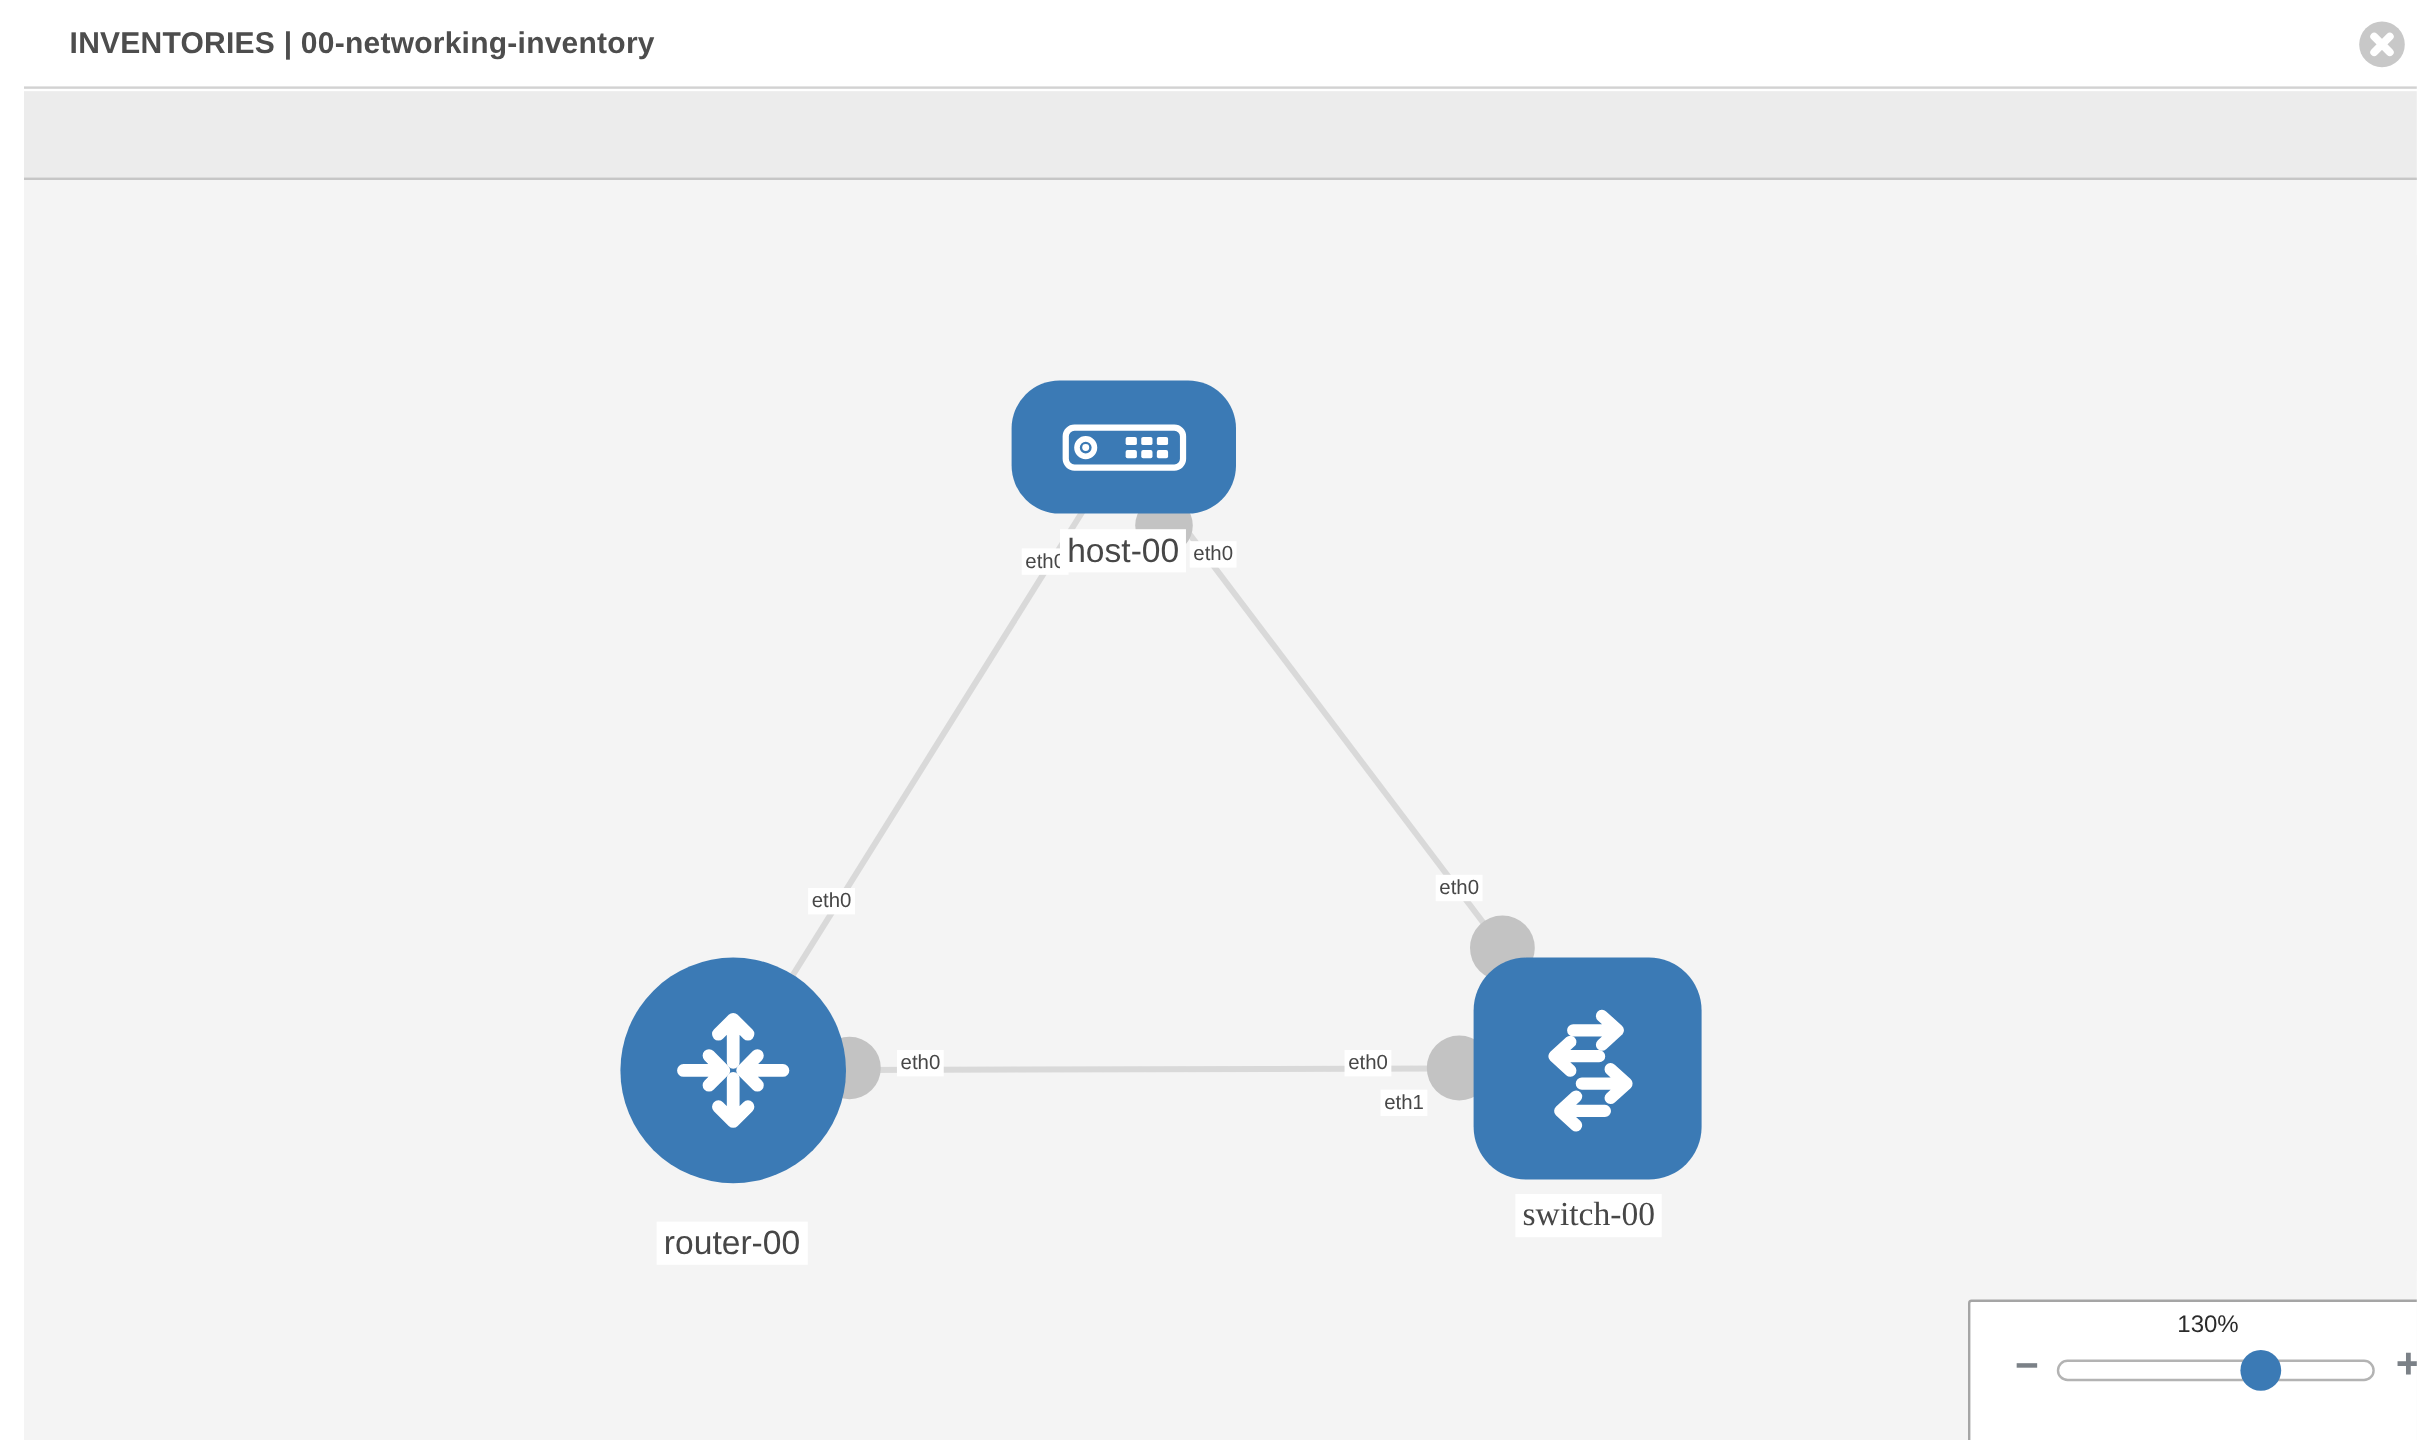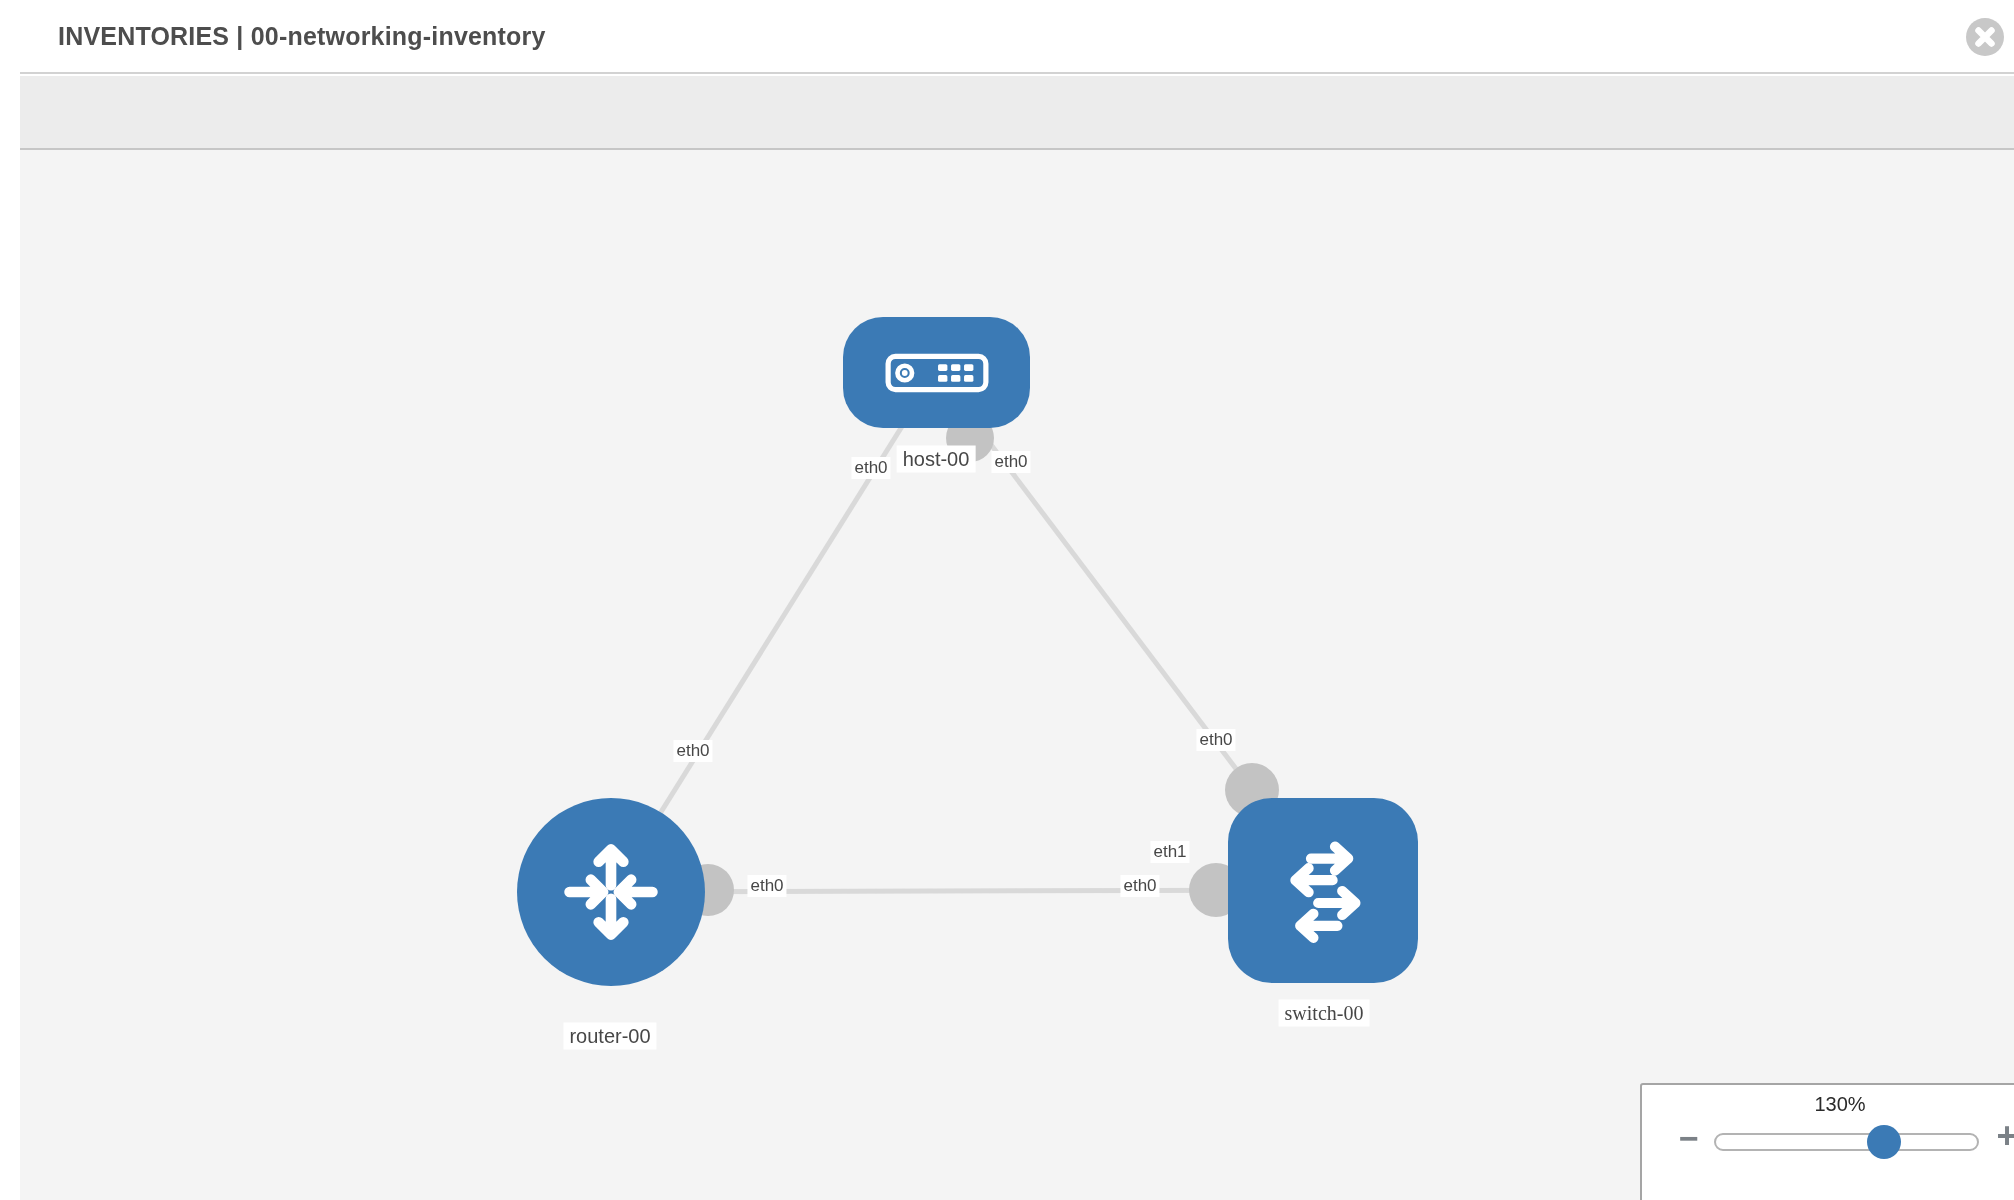--- a/index.html
+++ b/index.html
@@ -37,21 +37,21 @@
             background:#f4f4f4; overflow:hidden; }
   .links-layer { position:absolute; left:0; top:0; z-index:1; }
 
   .node { position:absolute; z-index:3; background:#3b7ab5; display:flex;
           align-items:center; justify-content:center; cursor:pointer; }
   .node.host   { left:823px;  top:167px; width:187px; height:111px; border-radius:40px; }
   .node.router { left:497px;  top:648px; width:188px; height:188px; border-radius:50%; }
   .node.switch { left:1208px; top:648px; width:190px; height:185px; border-radius:44px; }
 
   .nlabel { position:absolute; z-index:5; transform:translate(-50%,-50%);
-            background:#ffffff; color:#474747; font-size:20px; padding:2px 6px;
+            background:#ffffff; color:#474747; font-size:28px; padding:2px 6px;
             white-space:nowrap; }
   .plabel { position:absolute; z-index:4; transform:translate(-50%,-50%);
             background:#ffffff; color:#474747; font-size:17px; padding:1px 3px;
             white-space:nowrap; }
 
   
   .zoom-panel { position:absolute; left:1620px; top:933px; width:400px; height:130px;
                 background:#ffffff; border:2px solid #a5a5a5; border-radius:3px; z-index:10; }
   .zoom-level { position:absolute; left:0; top:8px; width:396px; text-align:center;
                 font-size:20px; color:#2b2b2b; }
@@ -145,21 +145,21 @@
         <path d="M62 79 L34 79 M42 69 L31 79 L42 89"></path>
       </svg>
     </div>
 
     <span class="plabel" style="left:851px;  top:318px;">eth0</span>
     <span class="plabel" style="left:673px;  top:601px;">eth0</span>
     <span class="plabel" style="left:991px;  top:312px;">eth0</span>
     <span class="plabel" style="left:1196px; top:590px;">eth0</span>
     <span class="plabel" style="left:747px;  top:736px;">eth0</span>
     <span class="plabel" style="left:1120px; top:736px;">eth0</span>
-    <span class="plabel" style="left:1150px; top:702px;">eth1</span>
+    <span class="plabel" style="left:1150px; top:769px;">eth1</span>
 
     <span class="nlabel" style="left:916px;  top:309px;">host-00</span>
     <span class="nlabel" style="left:590px;  top:886px;">router-00</span>
     <span class="nlabel" style="left:1304px; top:863px;font-family:Liberation Serif, serif;">switch-00</span>
 
     <div class="zoom-panel">
       <div class="zoom-level">130%</div>
       <button class="zoom-minus">−</button>
       <div class="zoom-track"></div>
       <div class="zoom-thumb"></div>

